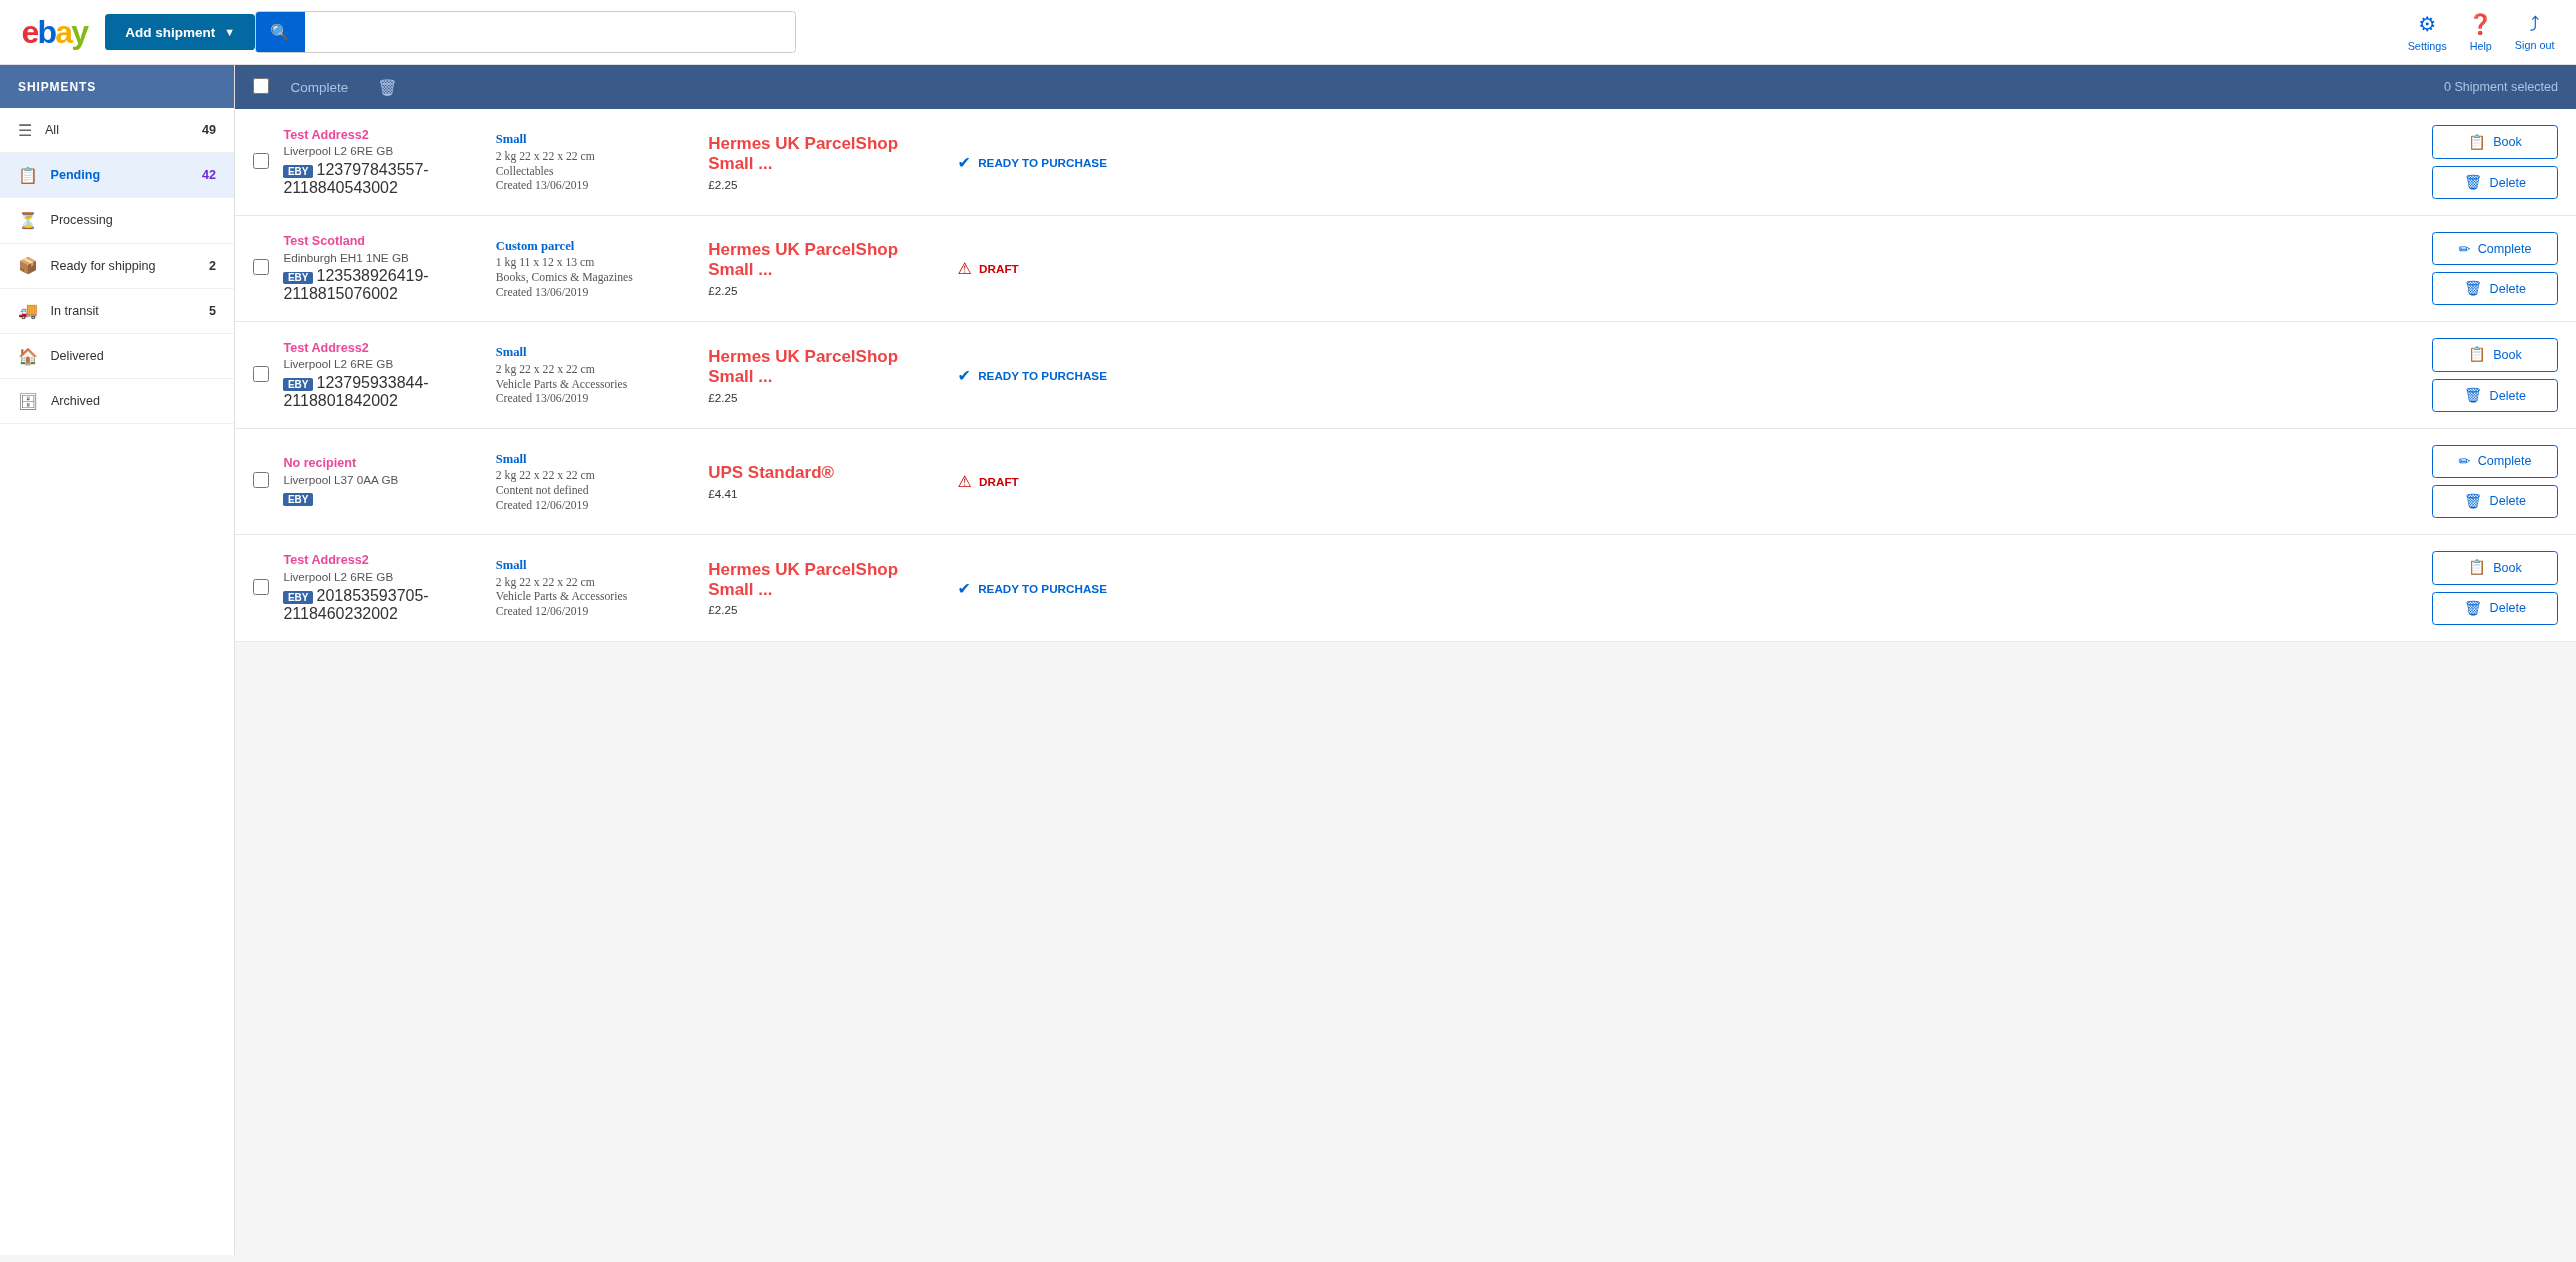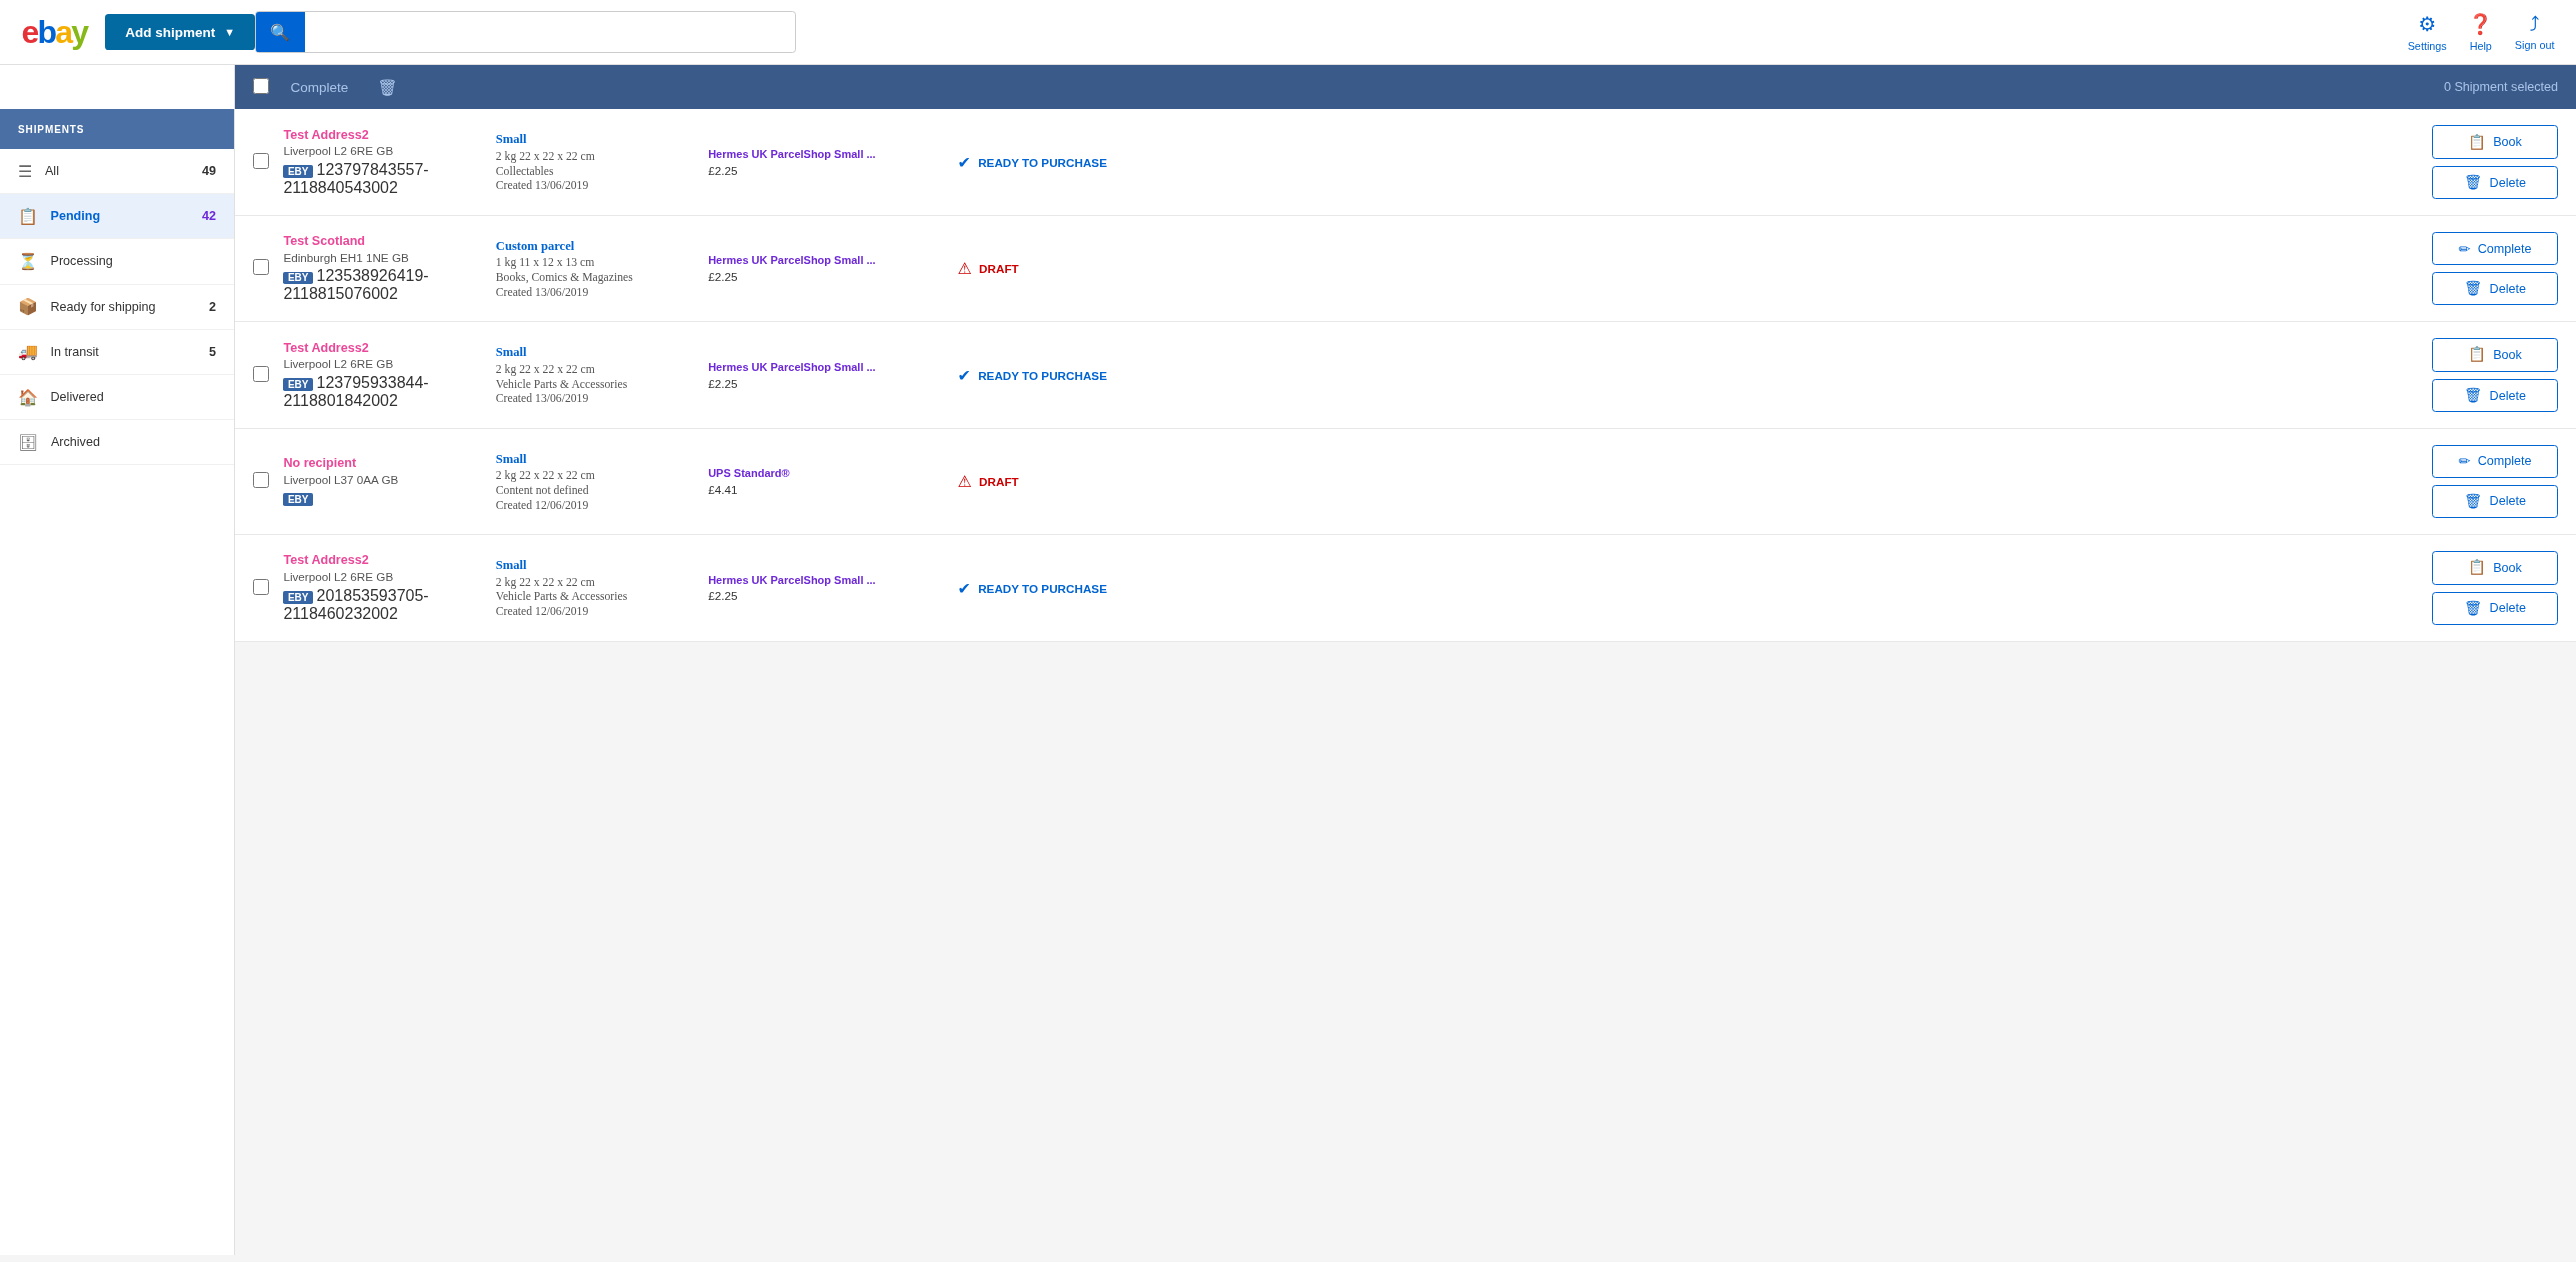--- a/index.html
+++ b/index.html
@@ -91,25 +91,24 @@
     
     .sidebar {
       width: 235px;
       background: #fff;
       border-right: 0.9px solid #e0e0e0;
       flex-shrink: 0;
     }
     .sidebar-title {
       background: #4a6fa5;
       color: #fff;
-      font-size: 10px;
+      font-size: 12px;
       font-weight: bold;
       padding: 14.4px 18px;
       letter-spacing: 0.9px;
-      margin-top: 44px;
     }
     .sidebar-item {
       display: flex;
       align-items: center;
       padding: 12.6px 18px;
       cursor: pointer;
       border-bottom: 0.9px solid #f0f0f0;
       color: #333;
     }
     .sidebar-item.active { background: #e8f0fb; font-weight: bold; }
@@ -186,21 +185,21 @@
     }
     .col-address .addr-tracking { font-size: 16px; color: #333; }
 
     .col-parcel { flex: 0 0 198px; font-family: Liberation Serif, serif; }
     .col-parcel .parcel-type { color: #0064d2; font-size: 12.6px; font-weight: bold; margin-bottom: 2.7px; }
     .col-parcel .parcel-dims { font-size: 11.7px; color: #555; margin-bottom: 1.8px; }
     .col-parcel .parcel-cat { font-size: 11.7px; color: #555; margin-bottom: 1.8px; }
     .col-parcel .parcel-date { font-size: 11.7px; color: #555; }
 
     .col-service { flex: 0 0 235px; }
-    .col-service .service-name { color: #6d28d9; font-size: 11px; font-weight: bold; margin-bottom: 3.6px; }
+    .col-service .service-name { color: #ef4444; font-size: 17px; font-weight: bold; margin-bottom: 3.6px; }
     .col-service .service-price { font-size: 11.7px; color: #333; }
 
     .col-status { flex: 0 0 180px; display: flex; align-items: center; gap: 7.2px; }
     .status-ready { color: #0064d2; font-weight: bold; font-size: 11.7px; display: flex; align-items: center; gap: 5.4px; }
     .status-draft { color: #cc0000; font-weight: bold; font-size: 11.7px; display: flex; align-items: center; gap: 5.4px; }
     .status-icon-check { color: #0064d2; font-size: 16px; }
     .status-icon-warn { color: #cc0000; font-size: 16px; }
 
     .col-actions { flex: 1; display: flex; flex-direction: column; gap: 7.2px; align-items: flex-end; }
     .action-btn {

